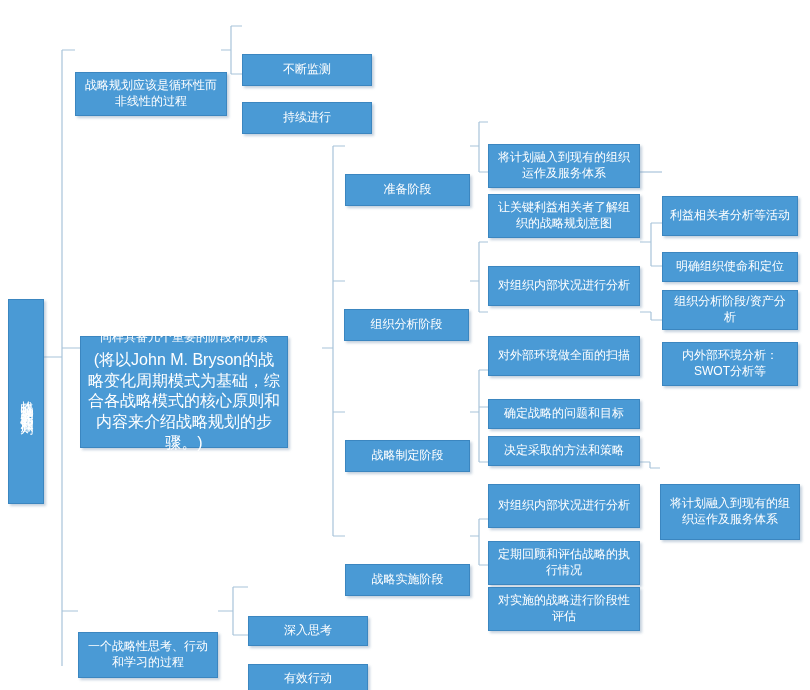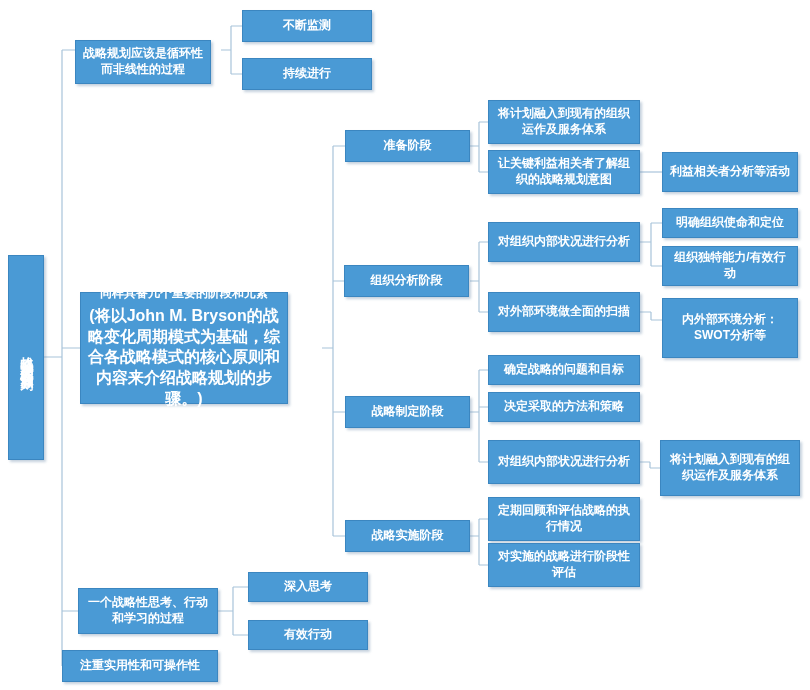--- a/index.html
+++ b/index.html
@@ -18,31 +18,32 @@
     fill:none;
     stroke:var(--connector,#a8c4da);
     stroke-width:1.2;
   }
   .node{
     position:absolute;
     box-sizing:border-box;
     background:var(--node-fill,#4a9ad5);
     border:1px solid var(--node-border,#3b86c0);
     color:var(--text,#ffffff);
-    font-weight:bold;
+    font-weight:normal;
     font-size:12px;
     line-height:1.3;
     display:flex;
     flex-direction:column;
     align-items:center;
     justify-content:center;
     text-align:center;
     padding:2px 6px;
     box-shadow:1.5px 1.5px 2.5px rgba(110,140,170,.4);
     cursor:default;
+    margin-top:44px;
   }
   .node.vertical{
     writing-mode:vertical-lr;
     text-orientation:upright;
     letter-spacing:2px;
     font-size:13px;
     padding:6px 2px;
   }
   .node .note{
     font-size:16px;
@@ -64,40 +65,40 @@
     <path d="M640 242 H651 M651 223 V266 M651 223 H662 M651 266 H662"></path>
     <path d="M640 312 H651 M651 312 V320 M651 320 H662"></path>
     <path d="M470 412 H479 M479 370 V462 M479 370 H488 M479 407 H488 M479 462 H488"></path>
     <path d="M640 462 H650 M650 462 V468 M650 468 H660"></path>
     <path d="M470 536 H479 M479 519 V565 M479 519 H488 M479 565 H488"></path>
     <path d="M218 611 H233 M233 587 V635 M233 587 H248 M233 635 H248"></path>
   </svg>
 
   <div class="node vertical" style="left:8px;top:255px;width:36px;height:205px;">战略规划模式的共性和原则</div>
 
-  <div class="node" style="left:75px;top:40px;width:136px;height:44px;">战略规划应该是循环性而非线性的过程</div>
+  <div class="node" style="left:75px;top:28px;width:152px;height:44px;">战略规划应该是循环性而非线性的过程</div>
   <div class="node" style="left:242px;top:10px;width:130px;height:32px;">不断监测</div>
   <div class="node" style="left:242px;top:58px;width:130px;height:32px;">持续进行</div>
 
   <div class="node" style="left:80px;top:292px;width:208px;height:112px;">
     <div>同样具备几个重要的阶段和元素</div>
     <div class="note">(将以John M. Bryson的战略变化周期模式为基础，综合各战略模式的核心原则和内容来介绍战略规划的步骤。)</div>
   </div>
 
   <div class="node" style="left:345px;top:130px;width:125px;height:32px;">准备阶段</div>
   <div class="node" style="left:488px;top:100px;width:152px;height:44px;">将计划融入到现有的组织运作及服务体系</div>
   <div class="node" style="left:488px;top:150px;width:152px;height:44px;">让关键利益相关者了解组织的战略规划意图</div>
   <div class="node" style="left:662px;top:152px;width:136px;height:40px;">利益相关者分析等活动</div>
 
   <div class="node" style="left:344px;top:265px;width:125px;height:32px;">组织分析阶段</div>
   <div class="node" style="left:488px;top:222px;width:152px;height:40px;">对组织内部状况进行分析</div>
   <div class="node" style="left:662px;top:208px;width:136px;height:30px;">明确组织使命和定位</div>
-  <div class="node" style="left:662px;top:246px;width:136px;height:40px;">组织独特能力/有效行动</div>
+  <div class="node" style="left:662px;top:246px;width:136px;height:40px;">组织分析阶段/资产分析</div>
   <div class="node" style="left:488px;top:292px;width:152px;height:40px;">对外部环境做全面的扫描</div>
-  <div class="node" style="left:662px;top:298px;width:136px;height:60px;">内外部环境分析：SWOT分析等</div>
+  <div class="node" style="left:662px;top:298px;width:136px;height:44px;">内外部环境分析：SWOT分析等</div>
 
   <div class="node" style="left:345px;top:396px;width:125px;height:32px;">战略制定阶段</div>
   <div class="node" style="left:488px;top:355px;width:152px;height:30px;">确定战略的问题和目标</div>
   <div class="node" style="left:488px;top:392px;width:152px;height:30px;">决定采取的方法和策略</div>
   <div class="node" style="left:488px;top:440px;width:152px;height:44px;">对组织内部状况进行分析</div>
   <div class="node" style="left:345px;top:520px;width:125px;height:32px;">战略实施阶段</div>
 
   <div class="node" style="left:660px;top:440px;width:140px;height:56px;">将计划融入到现有的组织运作及服务体系</div>
   <div class="node" style="left:488px;top:497px;width:152px;height:44px;">定期回顾和评估战略的执行情况</div>
   <div class="node" style="left:488px;top:543px;width:152px;height:44px;">对实施的战略进行阶段性评估</div>

